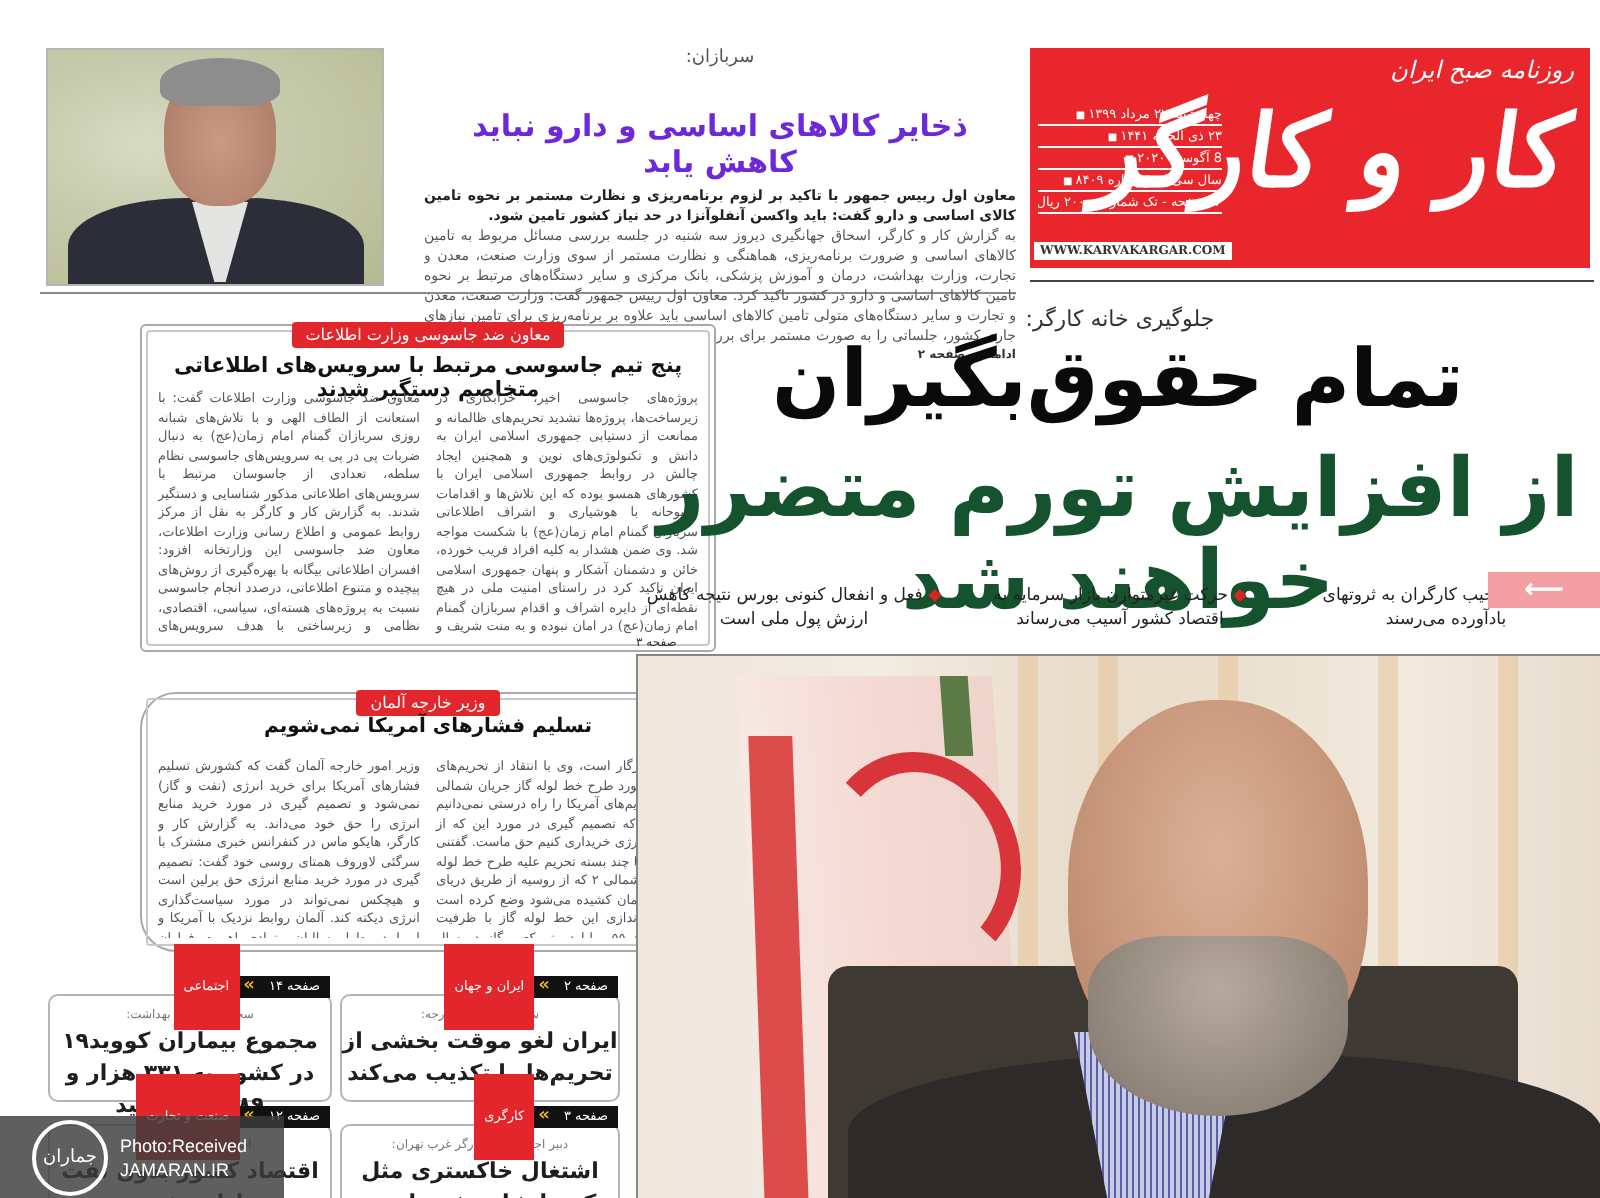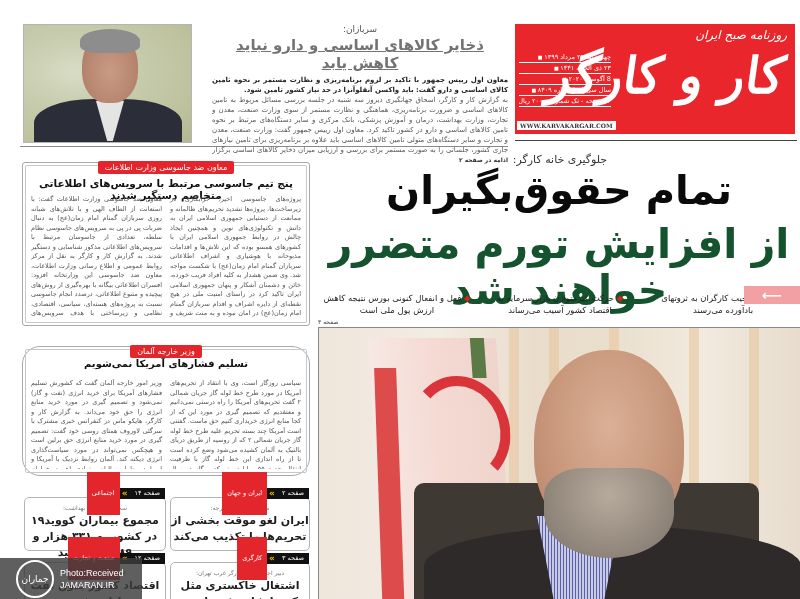--- a/index.html
+++ b/index.html
@@ -32,21 +32,21 @@
   }
   .vp-shirt {
     position: absolute; left: 72px; top: 76px; width: 28px; height: 40px;
     background: #e4e4e2; clip-path: polygon(0 0, 100% 0, 60% 100%, 40% 100%);
   }
   .divider-h { height: 1px; background: #8a8a8a; }
 
   
   .top-news { left: 212px; top: 22px; width: 296px; height: 120px; text-align: center; }
   .kicker-small { font-size: 9px; color: #555; margin-top: 2px; }
-  .top-news .headline { font-size: 15px; font-weight: bold; margin: 2px 0 3px; color: #737373; text-decoration: underline; }
+  .top-news .headline { font-size: 15px; font-weight: bold; margin: 20px 0 3px; color: #6d28d9; }
   .body-text { font-size: 7px; line-height: 10px; color: #555; text-align: justify; }
   .body-text.bold { color: #222; font-weight: bold; }
   .cont { font-size: 6px; color: #333; text-align: right; margin-top: 1px; font-weight: bold; }
 
   
   .masthead { left: 515px; top: 24px; width: 280px; height: 110px; background: #e8262b; overflow: hidden; }
   .mast-tag { position: absolute; right: 8px; top: 4px; font-size: 12px; color: #fff; font-style: italic; margin-left: 19px; }
   .mast-logo {
     position: absolute; right: 10px; top: 22px; font-size: 50px; font-weight: bold; color: #fff;
     letter-spacing: -2px; font-family: "DejaVu Serif", serif; transform: skewX(-8deg);
@@ -54,21 +54,21 @@
   .mast-info { position: absolute; left: 4px; top: 28px; width: 92px; }
   .mast-info .info-line {
     font-size: 6.5px; color: #fff; border-bottom: 1px solid #fff; padding: 1px 0; text-align: right;
     white-space: nowrap; overflow: hidden;
   }
   .mast-info .info-line::after { content: " ■"; font-size: 5px; }
   .mast-url { position: absolute; left: 2px; bottom: 4px; background: #fff; color: #333; font-size: 6px; font-weight: bold; padding: 1px 3px; font-family: "DejaVu Serif", serif; }
   .mast-rule { left: 515px; top: 140px; width: 282px; height: 1px; background: #444; }
 
   
-  .box { border: 1px solid #a9a9a9; border-radius: 3px; background: #fff; }
+  .box { border: 1px solid #a9a9a9; border-radius: 3px; background: #fff; margin-left: 48px; }
   .box-inner { position: absolute; inset: 2px; border: 1px solid #c8c8c8; border-radius: 2px; }
   .red-tag { background: #e2262c; color: #fff; font-size: 8px; padding: 2px 7px; border-radius: 2px; display: inline-block; }
   .box-headline { font-size: 11px; font-weight: bold; text-align: center; color: #111; }
   .cols2 { display: flex; gap: 8px; flex-direction: row-reverse; }
   .cols2 > div { flex: 1; }
 
   
   .main-kicker { left: 320px; top: 153px; width: 480px; text-align: center; font-size: 11px; color: #333; }
   .main-h1 { left: 320px; top: 168px; width: 478px; text-align: center; font-size: 40px; font-weight: bold; line-height: 44px; color: #0a0a0a; letter-spacing: -1px; }
   .main-h2 { left: 320px; top: 221px; width: 478px; text-align: center; font-size: 41px; font-weight: bold; line-height: 46px; color: #14532d; letter-spacing: -1.5px; }

